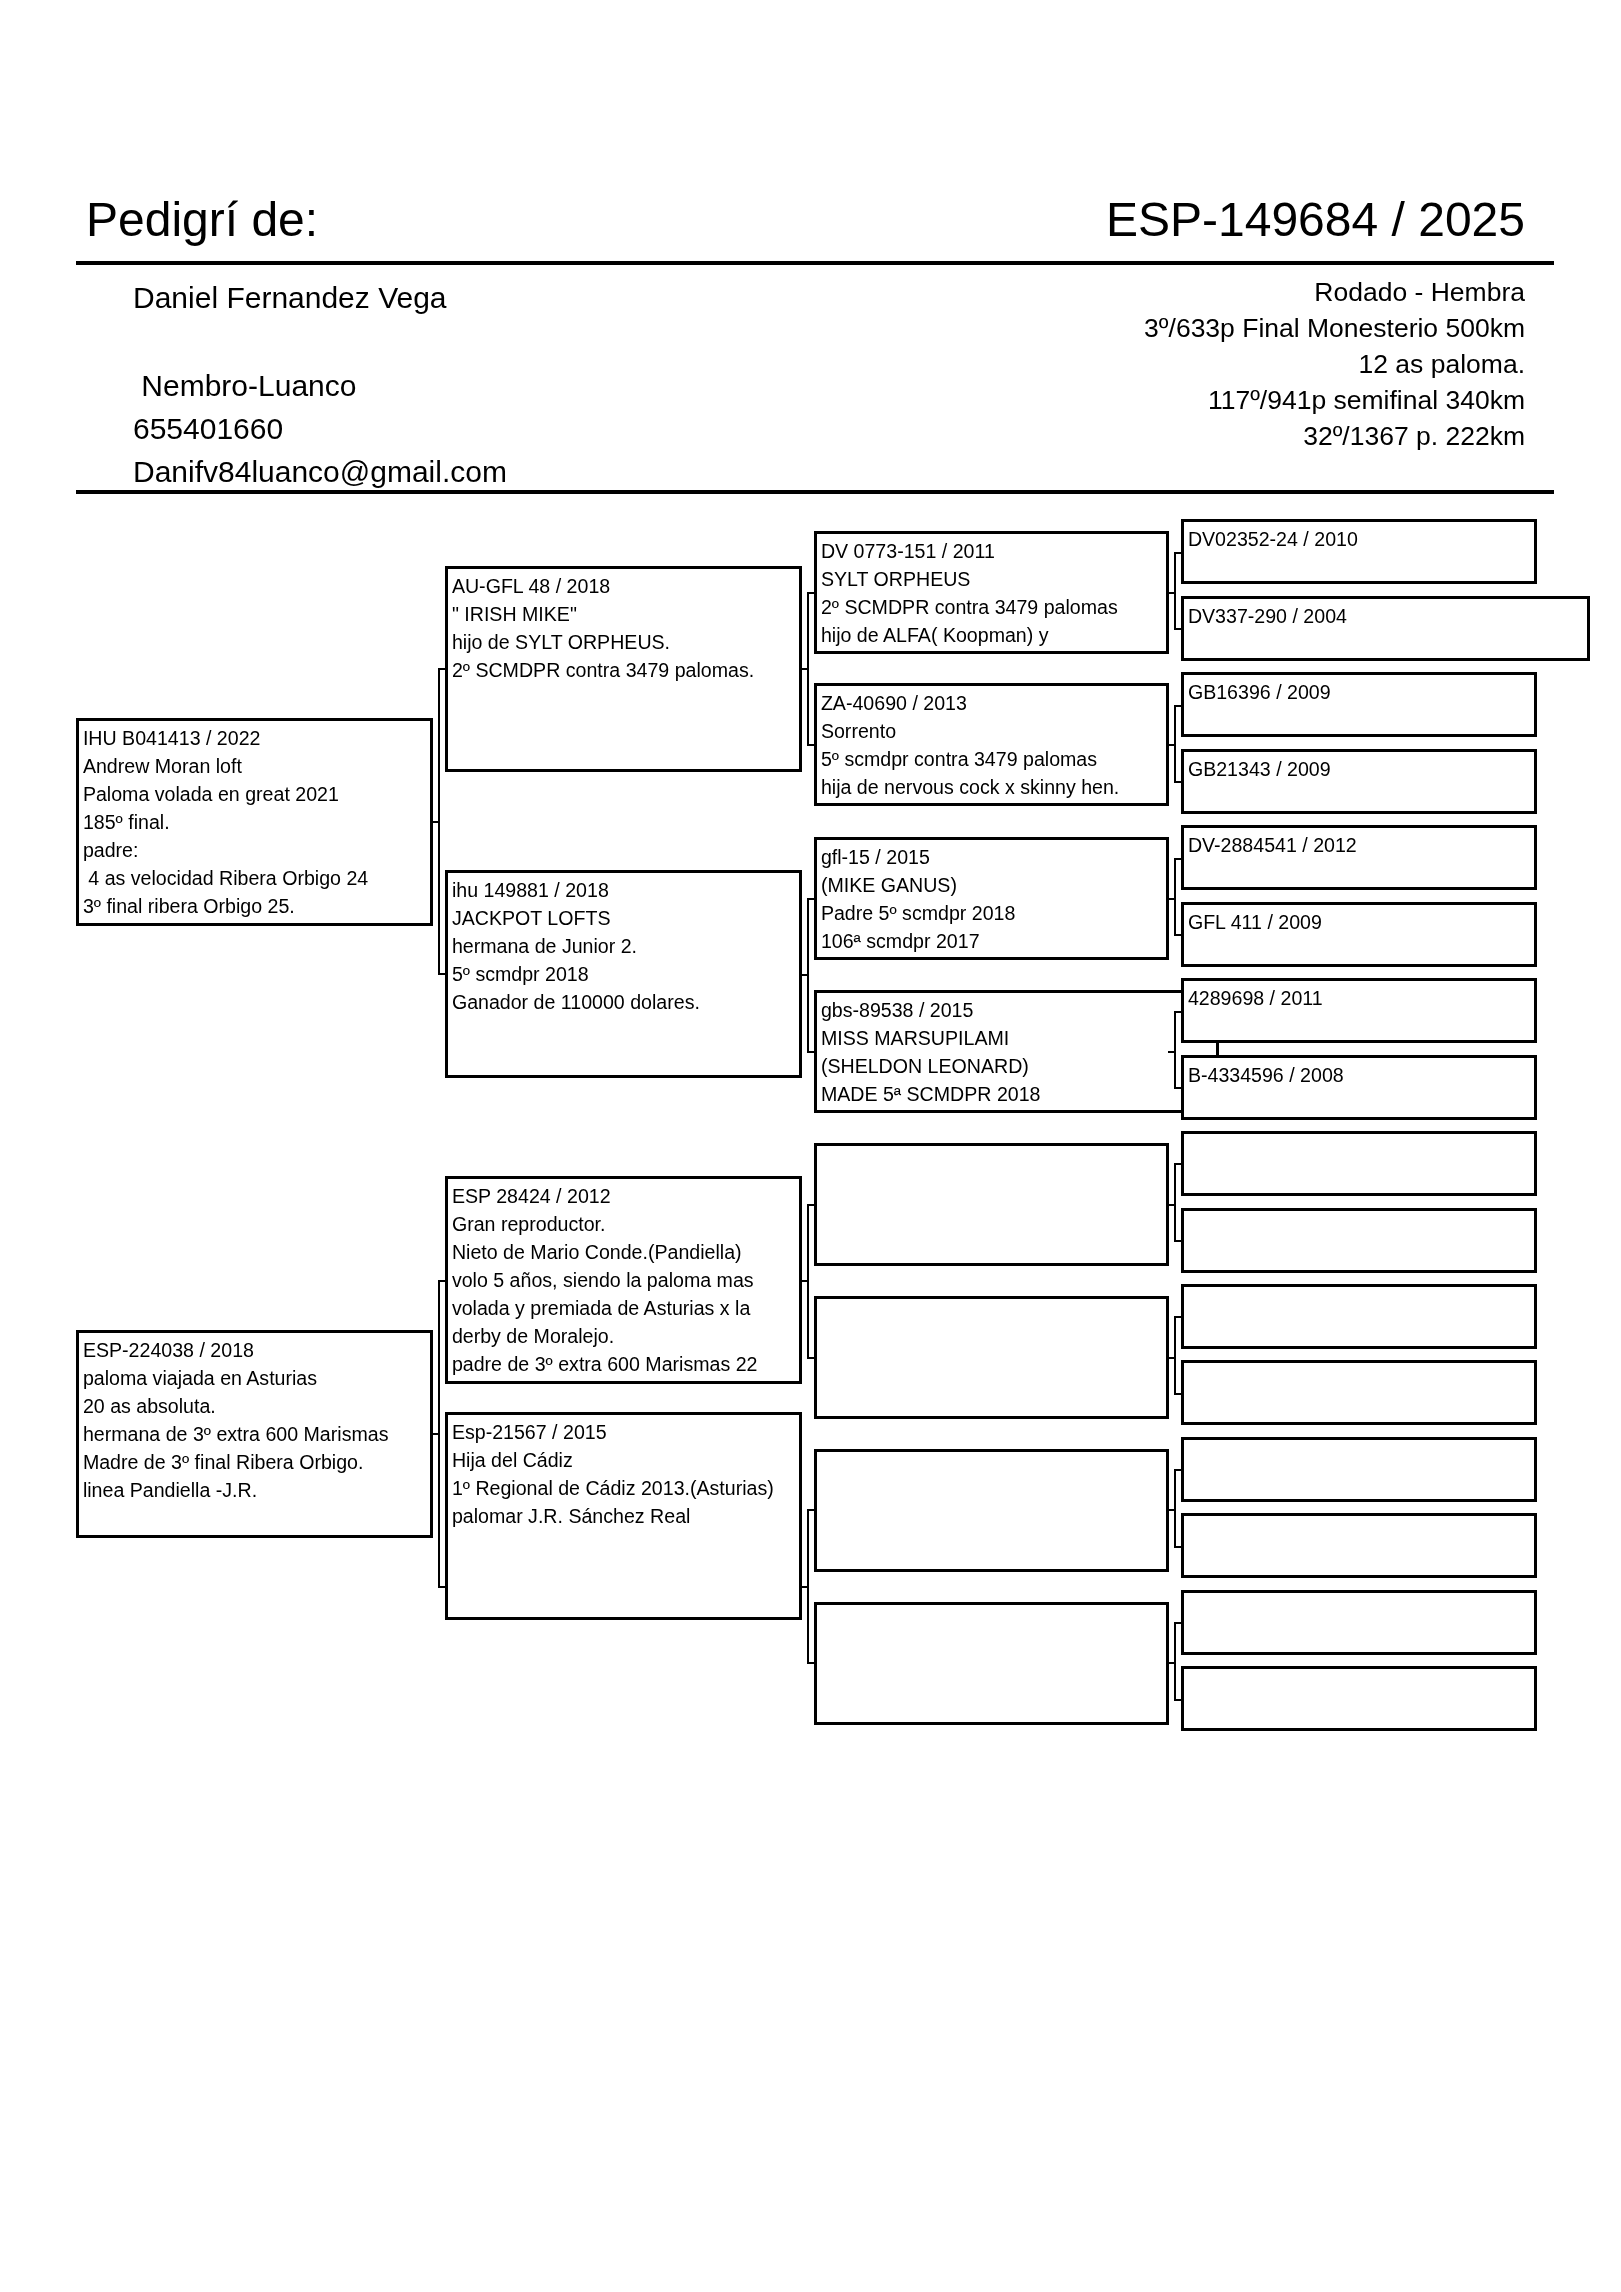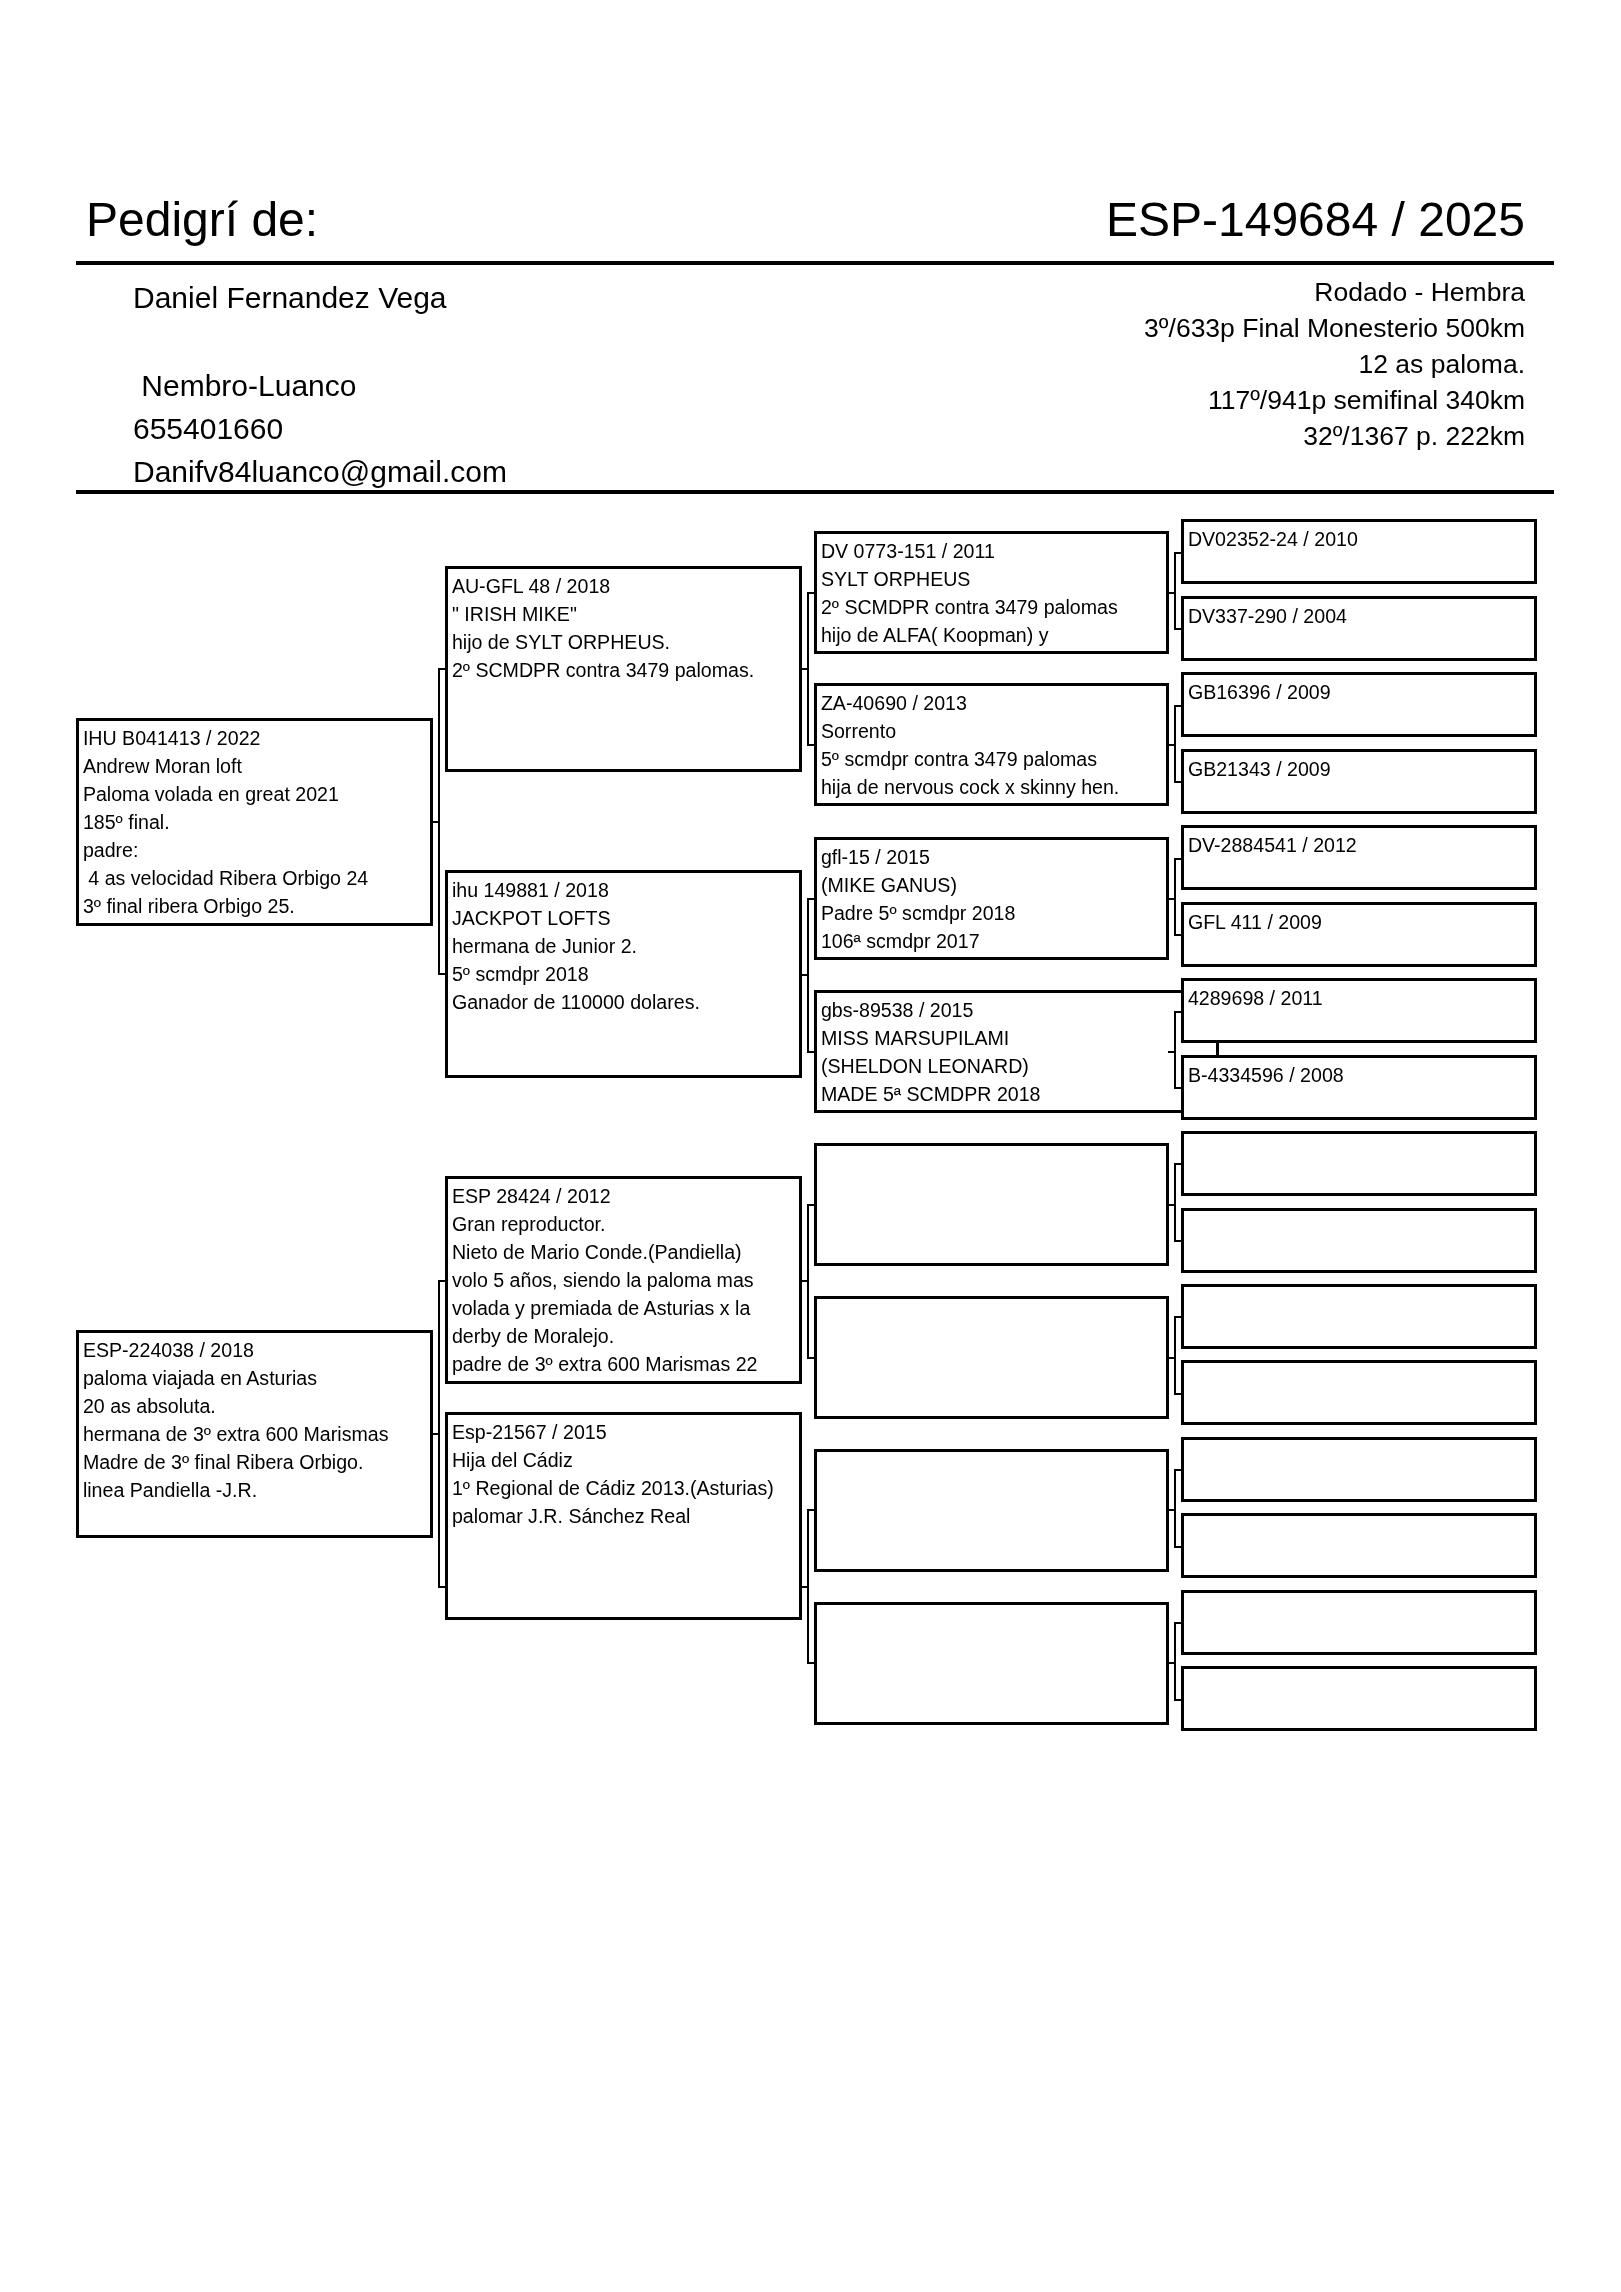--- a/index.html
+++ b/index.html
@@ -116,21 +116,21 @@
       <div>(SHELDON LEONARD)</div>
       <div>MADE 5ª SCMDPR 2018</div>
     </div>
     <div class="box " style="left: 814px; top: 1143px; width: 355px; height: 123px;"></div>
     <div class="box " style="left: 814px; top: 1296px; width: 355px; height: 123px;"></div>
     <div class="box " style="left: 814px; top: 1449px; width: 355px; height: 123px;"></div>
     <div class="box " style="left: 814px; top: 1602px; width: 355px; height: 123px;"></div>
     <div class="box gen4" style="left: 1181px; top: 519px; width: 356px; height: 65px;">
       <div>DV02352-24 / 2010</div>
     </div>
-    <div class="box gen4" style="left: 1181px; top: 596px; width: 356px; height: 65px;">
+    <div class="box gen4" style="left: 1181px; top: 596px; width: 409px; height: 65px;">
       <div>DV337-290 / 2004</div>
     </div>
     <div class="box gen4" style="left: 1181px; top: 672px; width: 356px; height: 65px;">
       <div>GB16396 / 2009</div>
     </div>
     <div class="box gen4" style="left: 1181px; top: 749px; width: 356px; height: 65px;">
       <div>GB21343 / 2009</div>
     </div>
     <div class="box gen4" style="left: 1181px; top: 825px; width: 356px; height: 65px;">
       <div>DV-2884541 / 2012</div>

